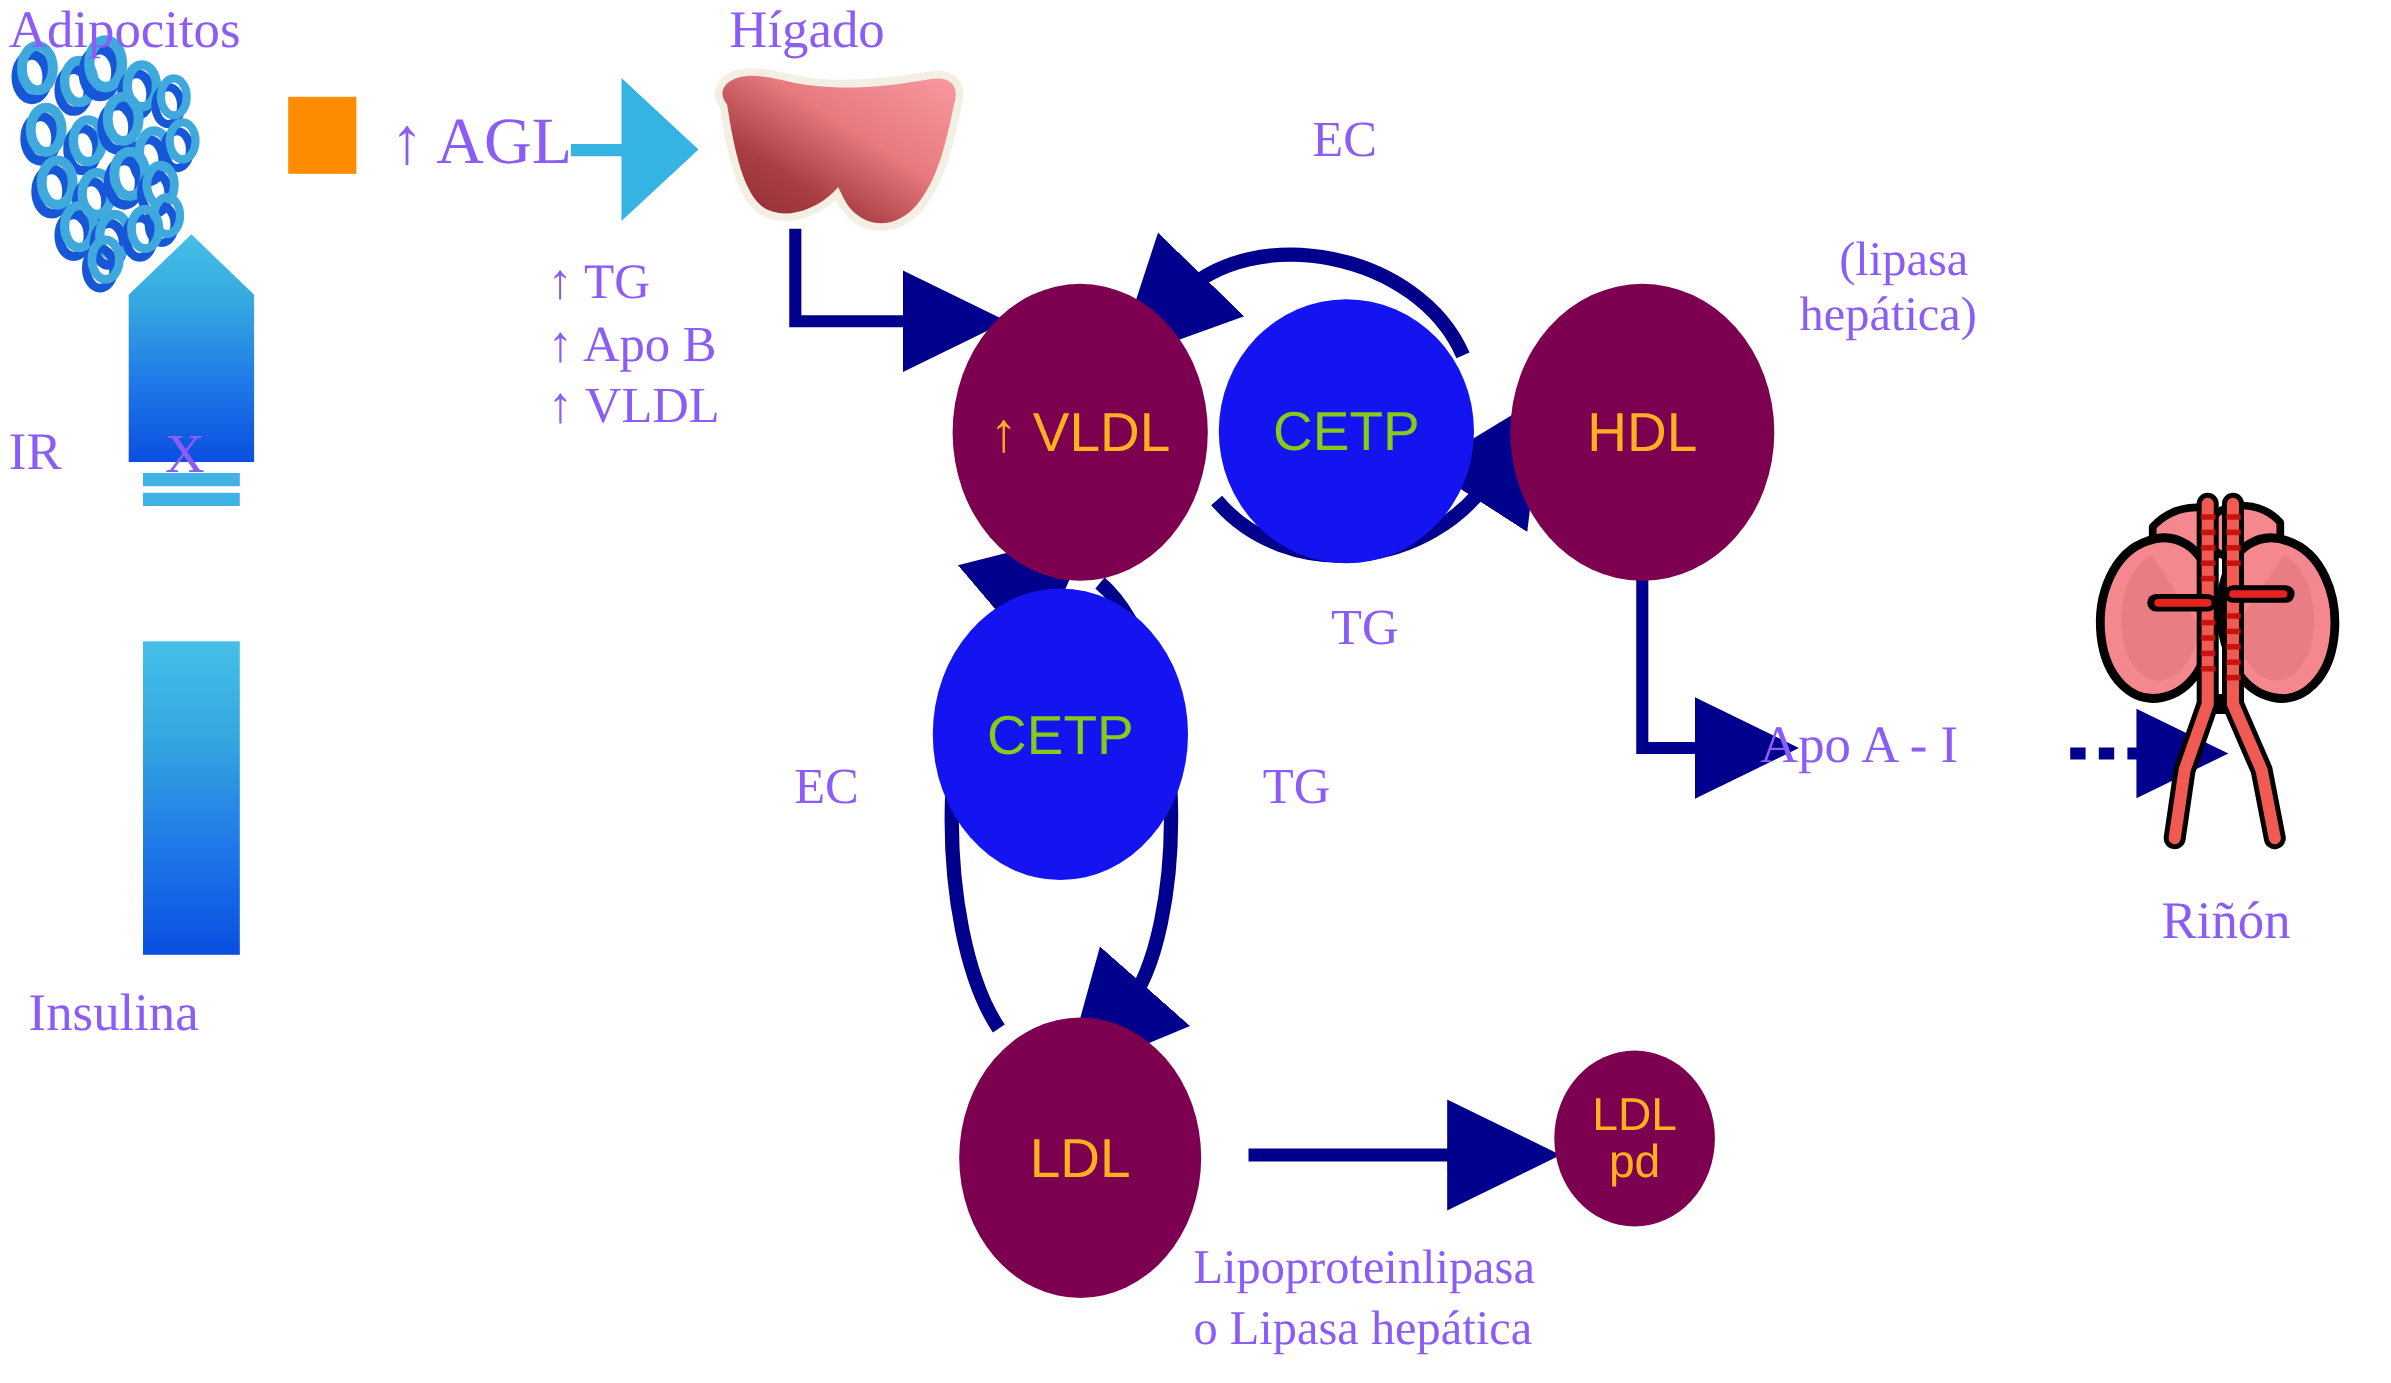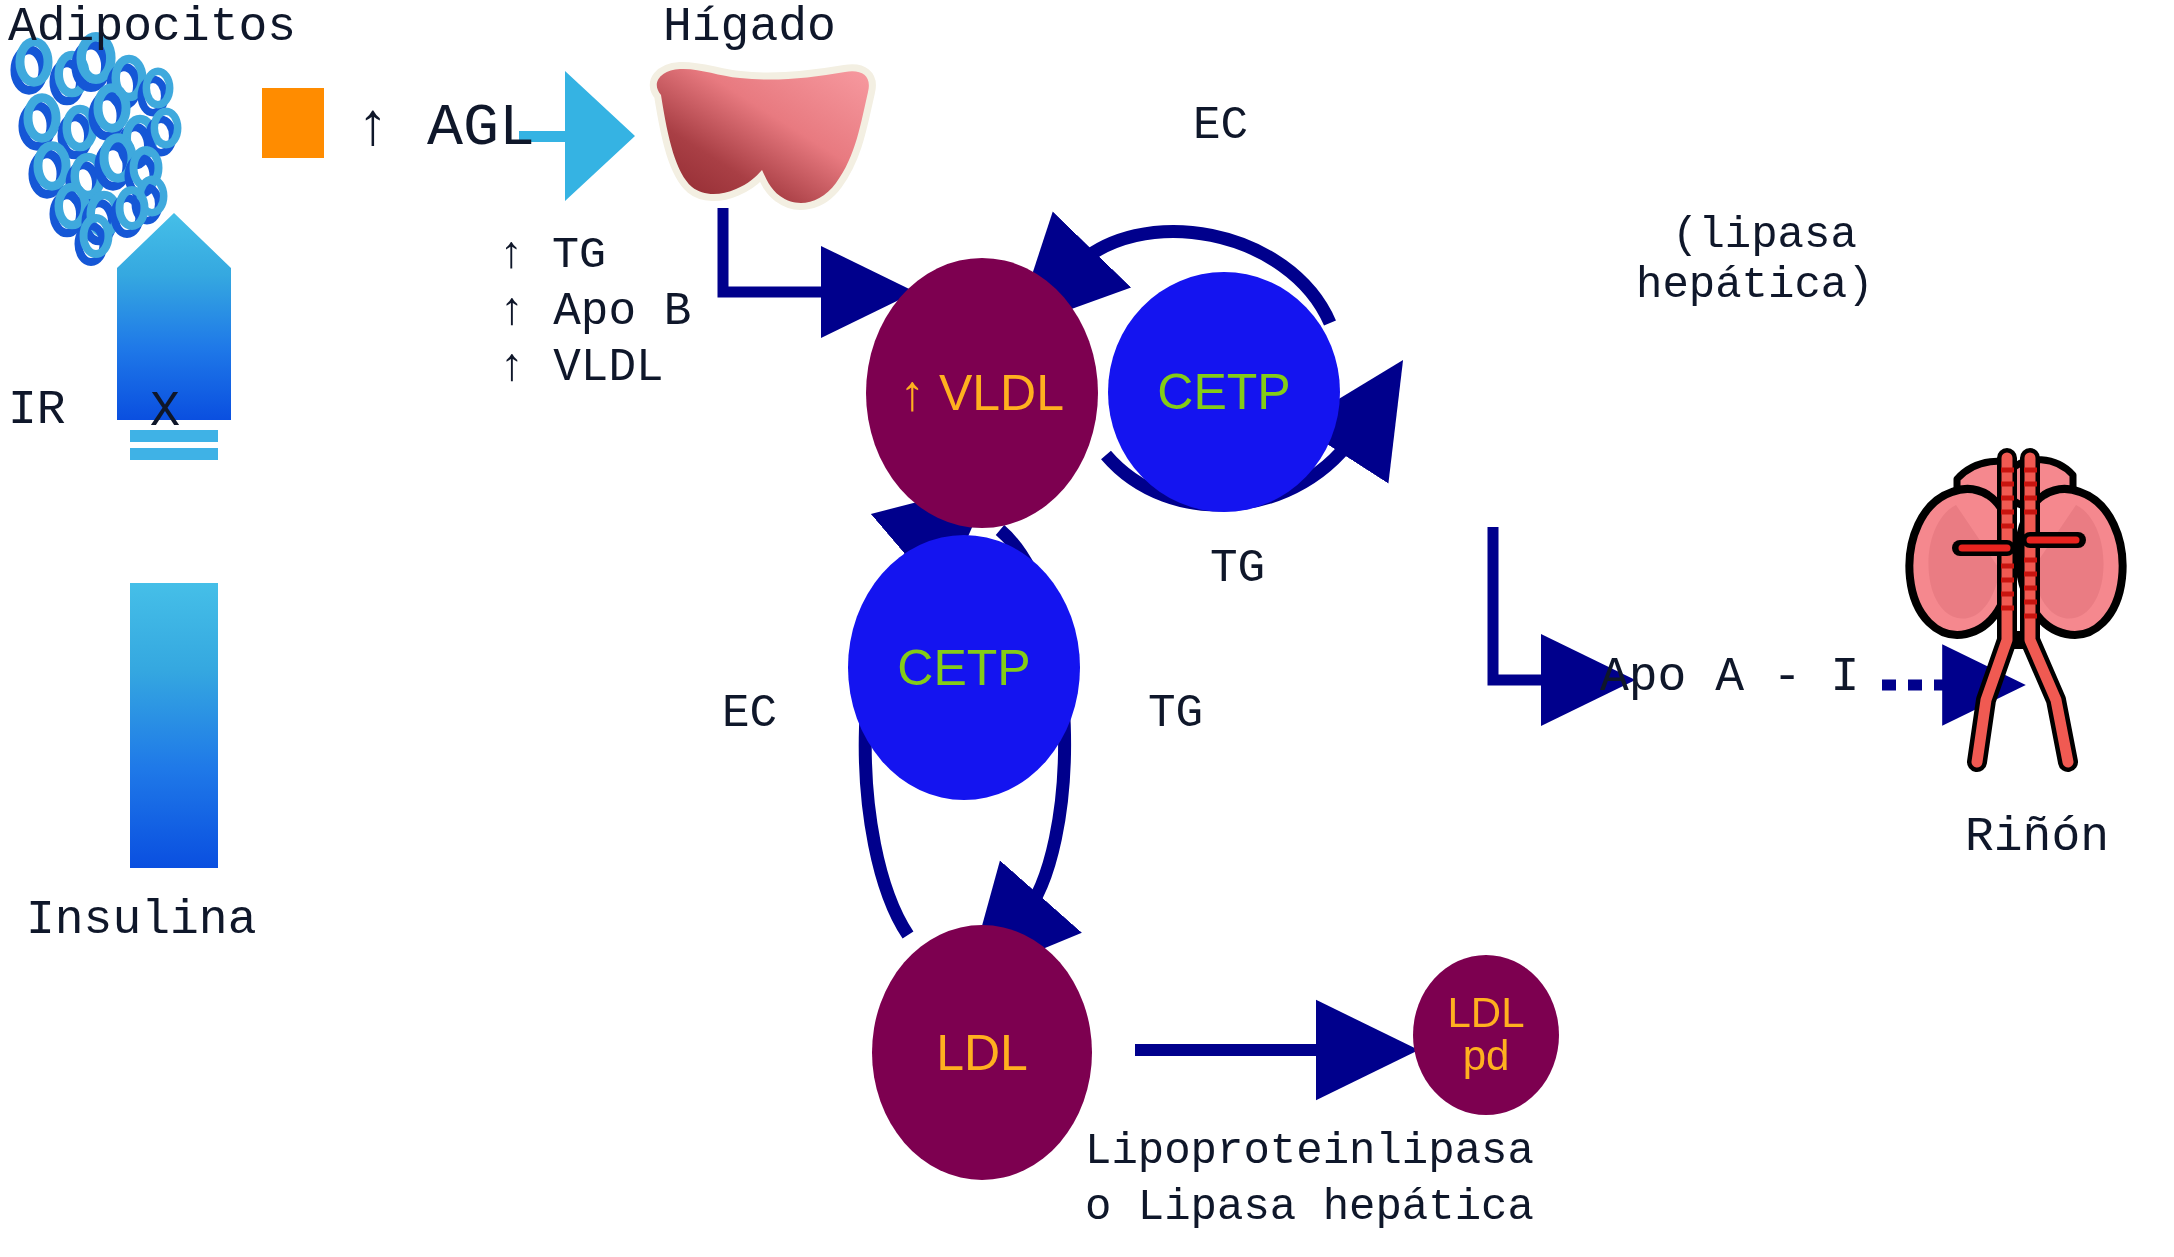--- a/index.html
+++ b/index.html
@@ -9,22 +9,22 @@
   }
   #stage{
     position:relative;
     width:2174px;
     height:1257px;
     background:#ffffff;
     overflow:hidden;
   }
   .lbl{
     position:absolute;
-    color:#0f172a;
-    font-family:Liberation Mono, monospace;
+    color:#8b5cf6;
+    font-family:Liberation Serif, serif;
     white-space:nowrap;
     line-height:1.08;
   }
   .lbl.c{text-align:center;}
   .ell{
     position:absolute;
     border-radius:50%;
     display:flex;
     align-items:center;
     justify-content:center;
@@ -259,20 +259,23 @@
   </svg>
 
   <div class="ell ell-maroon" style="left:866px; top:258px; width:232px; height:270px; font-size:50px;">
     <span>↑ VLDL</span>
   </div>
 
   <div class="ell ell-blue" style="left:1108px; top:272px; width:232px; height:240px; font-size:50px;">
     <span>CETP</span>
   </div>
 
+  <div class="ell ell-maroon" style="left:1373px; top:258px; width:240px; height:270px; font-size:50px;">
+    <span>HDL</span>
+  </div>
 
   <div class="ell ell-blue" style="left:848px; top:535px; width:232px; height:265px; font-size:50px;">
     <span>CETP</span>
   </div>
 
   <div class="ell ell-maroon" style="left:872px; top:925px; width:220px; height:255px; font-size:50px;">
     <span>LDL</span>
   </div>
 
   <div class="ell ell-maroon" style="left:1413px; top:955px; width:146px; height:160px; font-size:42px;

